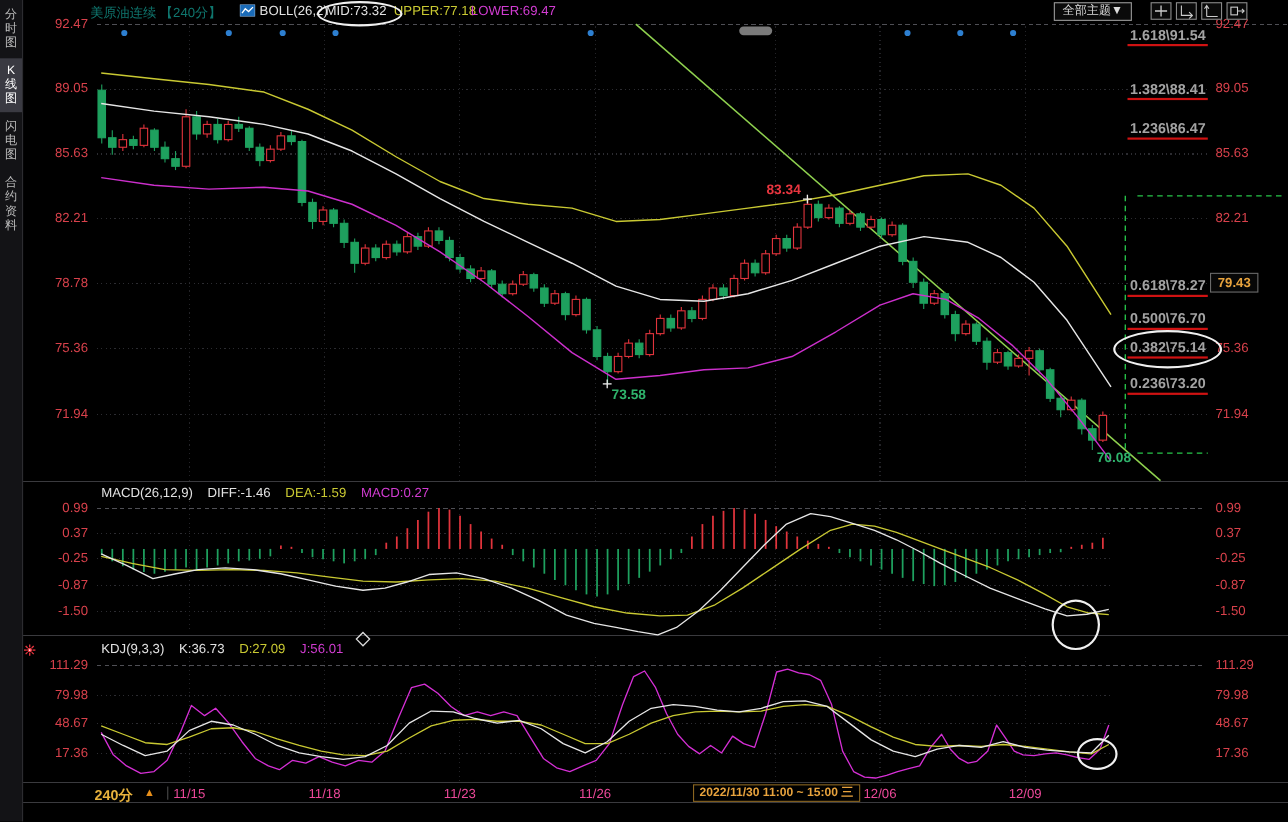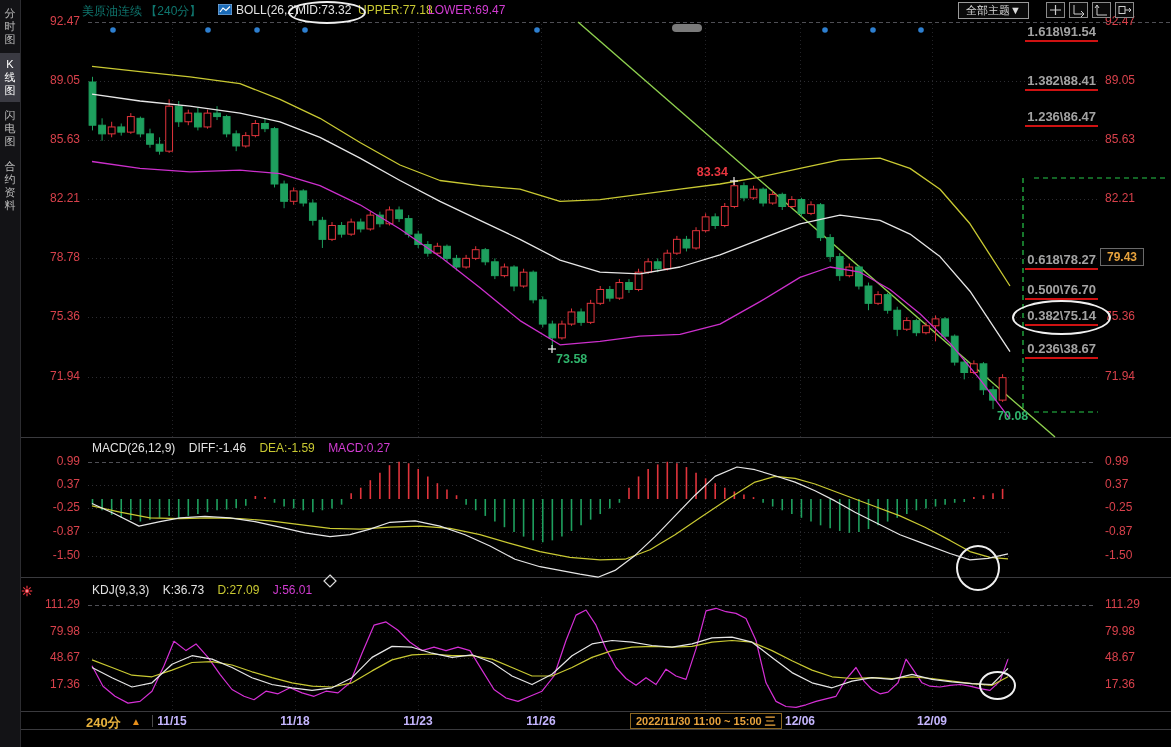--- a/index.html
+++ b/index.html
@@ -29,21 +29,21 @@
   .ell{position:absolute;border:2.5px solid #f0f0f0;border-radius:50%;z-index:6;pointer-events:none;}
   
   #price-tag{position:absolute;left:1100px;top:248px;padding:1px 6px;border:1px solid #6a6a6a;
              background:#070707;color:#e8a33d;font-size:12px;font-weight:bold;z-index:2;}
   
   .ind-hd{position:absolute;left:92px;font-size:12px;z-index:2;white-space:nowrap;}
   .ind-hd span{margin-right:10px;}
   
   #period{position:absolute;left:86px;top:714px;color:#e8b23d;font-weight:bold;font-size:13px;z-index:3;}
   #period-arrow{position:absolute;left:131px;top:716px;color:#e88f1a;font-size:10px;z-index:3;}
-  .dtl{position:absolute;top:714px;transform:translateX(-50%);color:#c4b5fd;font-weight:bold;
+  .dtl{position:absolute;top:714px;transform:translateX(-50%);color:#ec4899;font-weight:normal;
        font-size:12px;z-index:3;white-space:nowrap;}
   #range-box{position:absolute;left:630px;top:713px;height:14px;line-height:14px;padding:0 5px;
              border:1px solid #8a6520;color:#e8a33d;font-size:11px;font-weight:bold;z-index:3;white-space:nowrap;}
   .vsep{position:absolute;top:715px;width:1px;height:12px;background:#4a4a4a;z-index:3;}
   
   #tabs{position:absolute;left:4px;top:730px;height:17px;display:flex;align-items:center;z-index:3;}
   .tab{padding:1px 9px;font-size:12.5px;color:#9a9a9a;white-space:nowrap;cursor:default;}
   .tab.selected{background:#3d3d46;color:#fff;}
   .tab.vip{color:#e0a030;}
   .tab.mono{font-family:"Liberation Mono",monospace;font-size:11.5px;color:#c0c0c0;}
@@ -505,21 +505,21 @@
       <div class="axl" style="top: 650px;">48.67</div>
       <div class="axr" style="top: 650px;">48.67</div>
       <div class="axl" style="top: 677px;">17.36</div>
       <div class="axr" style="top: 677px;">17.36</div>
       <div class="fib" style="top: 24px;">1.618\91.54</div>
       <div class="fib" style="top: 73px;">1.382\88.41</div>
       <div class="fib" style="top: 109px;">1.236\86.47</div>
       <div class="fib" style="top: 252px; text-align: center;">0.618\78.27</div>
       <div class="fib" style="top: 282px;">0.500\76.70</div>
       <div class="fib" style="top: 308px;">0.382\75.14</div>
-      <div class="fib" style="top: 341px;">0.236\38.67</div>
+      <div class="fib" style="top: 341px;">0.236\73.20</div>
     </div>
 
   <div id="price-tag">79.43</div>
 
   <div class="ind-hd" style="top:441px">
     <span class="t-white">MACD(26,12,9)</span>
     <span class="t-white">DIFF:-1.46</span>
     <span class="t-yellow">DEA:-1.59</span>
     <span class="t-magenta">MACD:0.27</span>
   </div>

